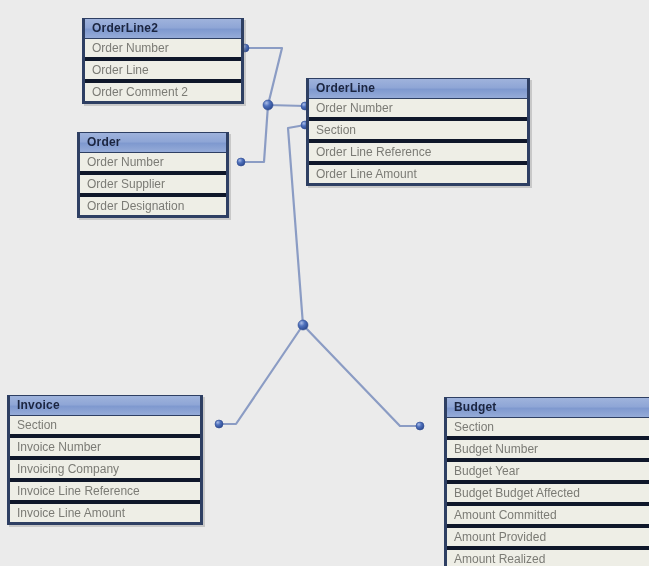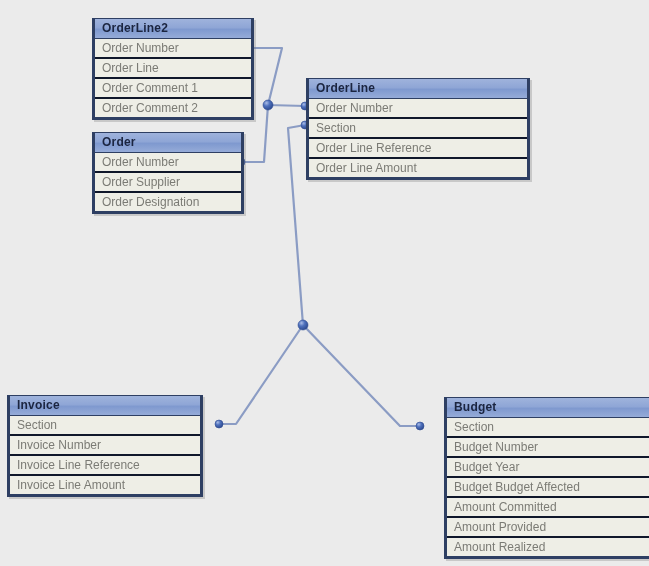--- a/index.html
+++ b/index.html
@@ -50,21 +50,21 @@
     white-space: nowrap;
     overflow: hidden;
   }
   .attr-row {
     height: 18px;
     line-height: 18px;
     padding: 0 0 0 7px;
     font-size: 12px;
     color: #7b7b75;
     background: #eeeee6;
-    border-bottom: 2px solid #0f172a;
+    border-bottom: 4px solid #0f172a;
     white-space: nowrap;
     overflow: hidden;
   }
   .attr-row:last-child { border-bottom: none; }
   .attr-list { background: #eeeee6; }
 </style>
 </head>
 <body>
 
 <div id="canvas">
@@ -89,31 +89,30 @@
         <circle cx="268" cy="105" r="5" fill="url(#dotgrad)" stroke="#2f4c92" stroke-width="0.6"></circle>
         <circle cx="305" cy="106" r="4" fill="url(#dotgrad)" stroke="#2f4c92" stroke-width="0.6"></circle>
         <circle cx="305" cy="125" r="4" fill="url(#dotgrad)" stroke="#2f4c92" stroke-width="0.6"></circle>
         <circle cx="241" cy="162" r="4" fill="url(#dotgrad)" stroke="#2f4c92" stroke-width="0.6"></circle>
         <circle cx="303" cy="325" r="5" fill="url(#dotgrad)" stroke="#2f4c92" stroke-width="0.6"></circle>
         <circle cx="219" cy="424" r="4" fill="url(#dotgrad)" stroke="#2f4c92" stroke-width="0.6"></circle>
         <circle cx="420" cy="426" r="4" fill="url(#dotgrad)" stroke="#2f4c92" stroke-width="0.6"></circle>
       </g>
   </svg>
 
-  <div class="entity" style="left: 82px; top: 18px; width: 162px; margin-left: 10px;">
+  <div class="entity" style="left: 82px; top: 18px; width: 162px;">
     <div class="entity-header">OrderLine2</div>
     <div class="attr-list">
       <div class="attr-row">Order Number</div>
       <div class="attr-row">Order Line</div>
-      <div class="attr-row">Order Comment 1</div>
       <div class="attr-row">Order Comment 2</div>
     </div>
   </div>
 
-  <div class="entity" style="left: 92px; top: 132px; width: 152px;">
+  <div class="entity" style="left: 77px; top: 132px; width: 152px;">
     <div class="entity-header">Order</div>
     <div class="attr-list">
       <div class="attr-row">Order Number</div>
       <div class="attr-row">Order Supplier</div>
       <div class="attr-row">Order Designation</div>
     </div>
   </div>
 
   <div class="entity" style="left: 306px; top: 78px; width: 224px;">
     <div class="entity-header">OrderLine</div>
@@ -123,20 +122,21 @@
       <div class="attr-row">Order Line Reference</div>
       <div class="attr-row">Order Line Amount</div>
     </div>
   </div>
 
   <div class="entity" style="left: 7px; top: 395px; width: 196px;">
     <div class="entity-header">Invoice</div>
     <div class="attr-list">
       <div class="attr-row">Section</div>
       <div class="attr-row">Invoice Number</div>
+      <div class="attr-row">Invoicing Company</div>
       <div class="attr-row">Invoice Line Reference</div>
       <div class="attr-row">Invoice Line Amount</div>
     </div>
   </div>
 
   <div class="entity" style="left: 444px; top: 397px; width: 214px;">
     <div class="entity-header">Budget</div>
     <div class="attr-list">
       <div class="attr-row">Section</div>
       <div class="attr-row">Budget Number</div>

